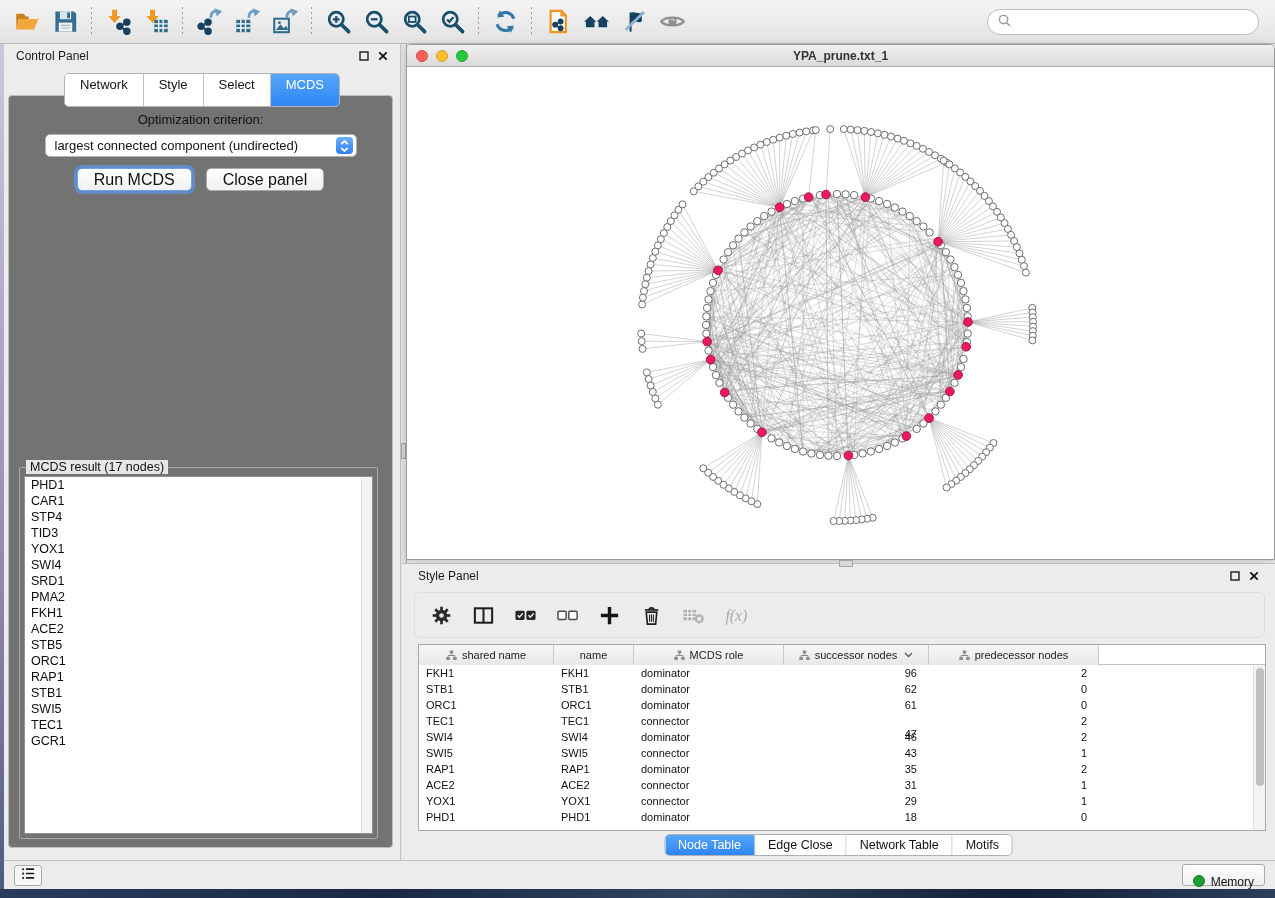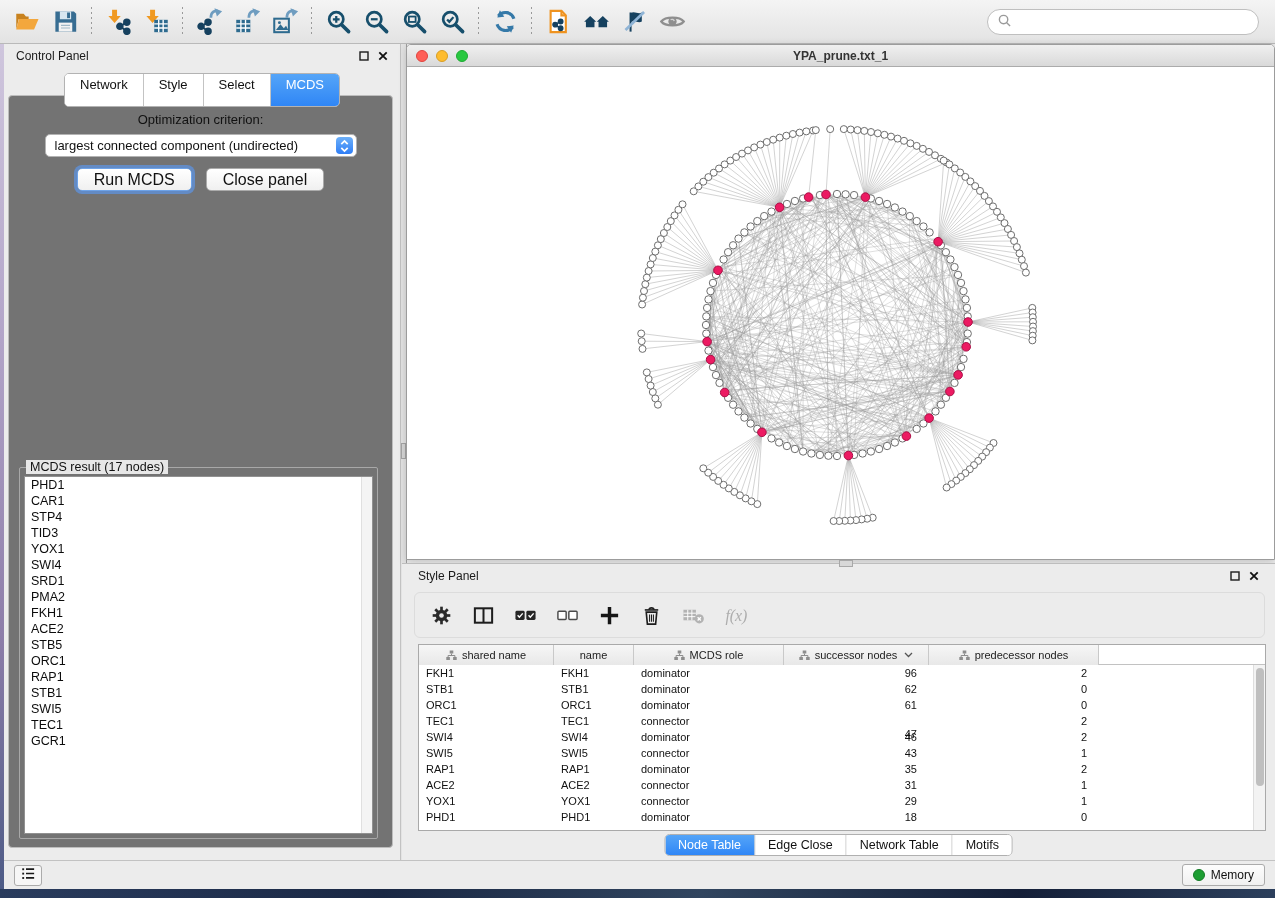--- a/index.html
+++ b/index.html
@@ -110,21 +110,21 @@
   .btab { padding:0 13px; font-size:12.5px; line-height:21px; color:#111; background:#fff; border-right:1px solid #c3c3c3; }
   .btab:last-child { border-right:none; }
   .btab.active { background:linear-gradient(#55a5f8,#2f86f6); color:#fff; }
 
   
   .status-bar { position:absolute; left:4px; top:860px; width:1271px; height:29px; background:#ececec;
     border-top:1px solid #c2c2c2; }
   .hamburger-btn { position:absolute; left:10px; top:4px; width:28px; height:21px; background:#f6f6f6;
     border:1px solid #ababab; border-radius:3px; display:flex; align-items:center; justify-content:center; }
   .memory-btn { position:absolute; right:10px; top:3px; height:19px; background:linear-gradient(#fdfdfd,#f0f0f0);
-    border:1px solid #ababab; border-radius:3px; display:flex; align-items:center; gap:6px; padding:10px 10px; font-size:12px; color:#111; }
+    border:1px solid #ababab; border-radius:3px; display:flex; align-items:flex-start; gap:6px; padding:10px 10px; font-size:12px; color:#111; }
   .mem-dot { width:12px; height:12px; border-radius:50%; background:#1d9e33; border:1px solid #157c27; }
 
   .bottom-sliver { position:absolute; left:0; top:889px; width:1275px; height:9px;
     background:linear-gradient(90deg,#2a3c5e,#1a2844 30%,#31455f 55%,#141f38 80%,#2c3f5c); }
 
   .colicon { display:flex; }
   .sorticon { display:flex; margin-left:2px; }
 </style>
 </head>
 <body>

